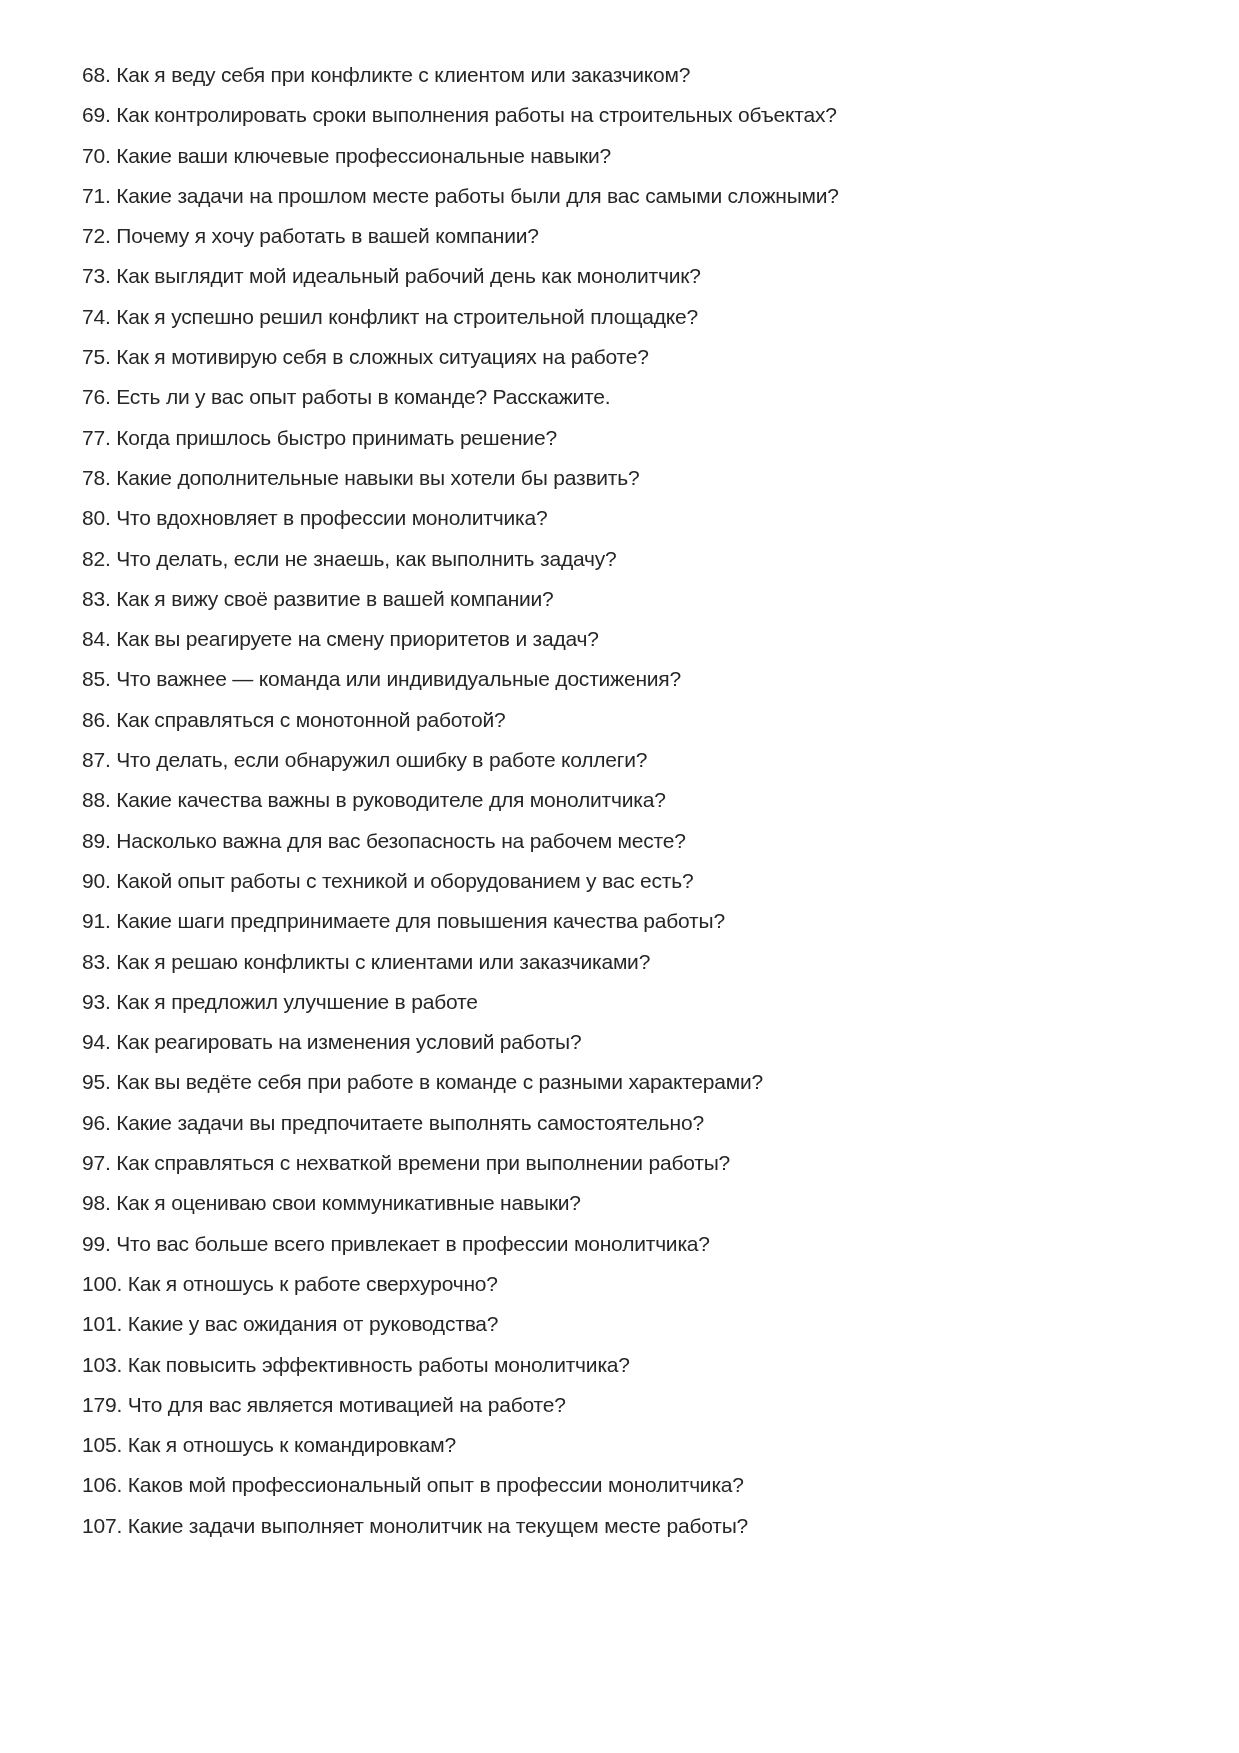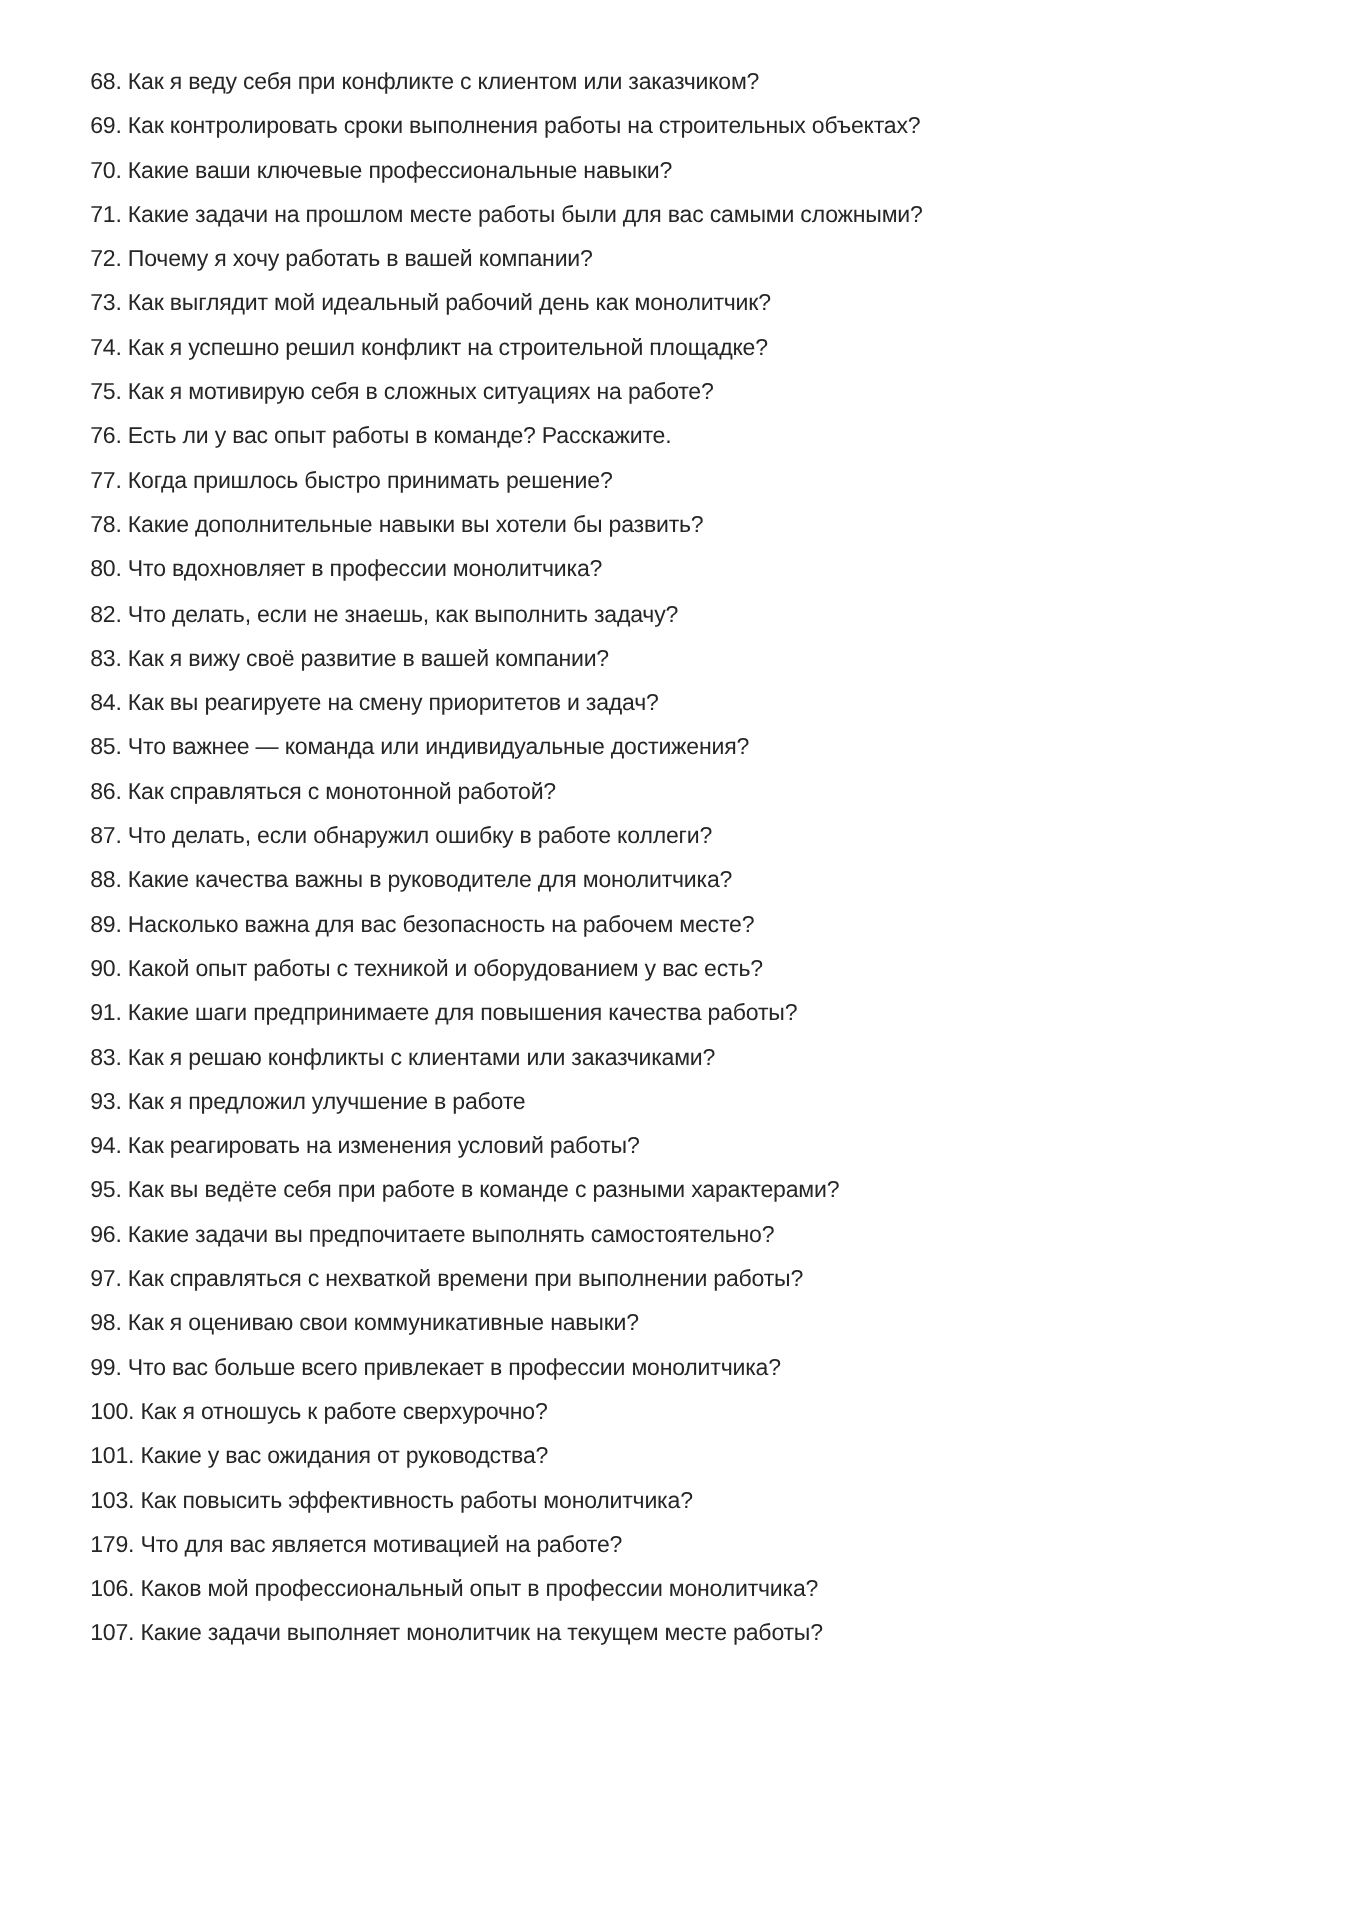--- a/index.html
+++ b/index.html
@@ -102,18 +102,19 @@
 
   <p class="question"><span class="q-num">100.</span> <span class="q-text">Как я отношусь к работе сверхурочно?</span></p>
 
   <p class="question"><span class="q-num">101.</span> <span class="q-text">Какие у вас ожидания от руководства?</span></p>
 
 
   <p class="question"><span class="q-num">103.</span> <span class="q-text">Как повысить эффективность работы монолитчика?</span></p>
 
   <p class="question"><span class="q-num">179.</span> <span class="q-text">Что для вас является мотивацией на работе?</span></p>
 
+  <p class="question"><span class="q-num">105.</span> <span class="q-text">Как я отношусь к командировкам?</span></p>
 
   <p class="question"><span class="q-num">106.</span> <span class="q-text">Каков мой профессиональный опыт в профессии монолитчика?</span></p>
 
   <p class="question"><span class="q-num">107.</span> <span class="q-text">Какие задачи выполняет монолитчик на текущем месте работы?</span></p>
 </div>
 </main>
 
 </body></html>

